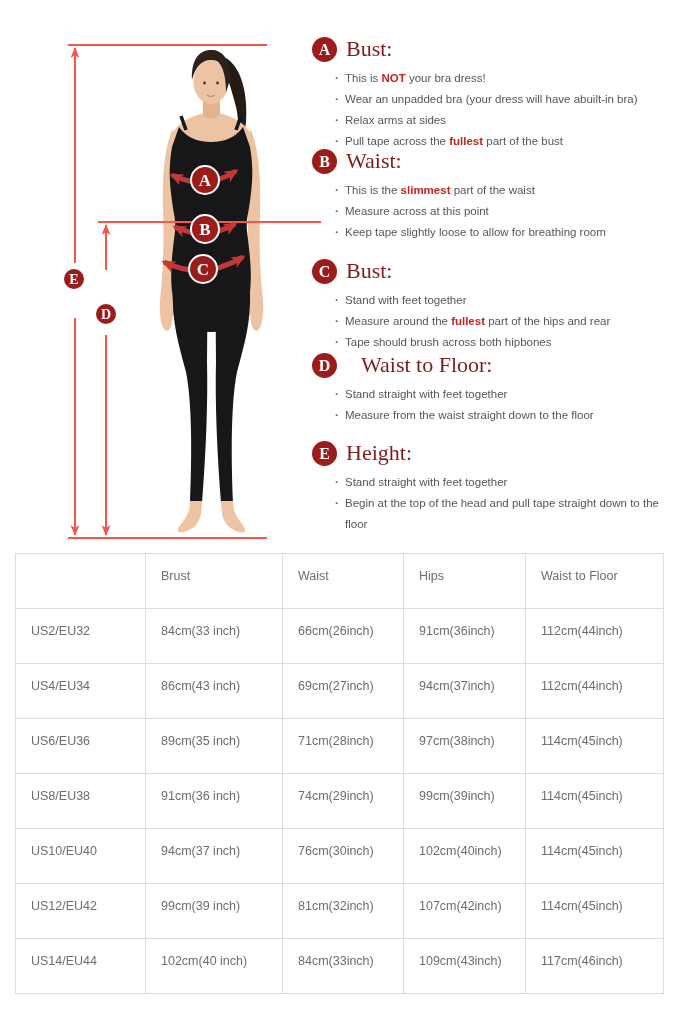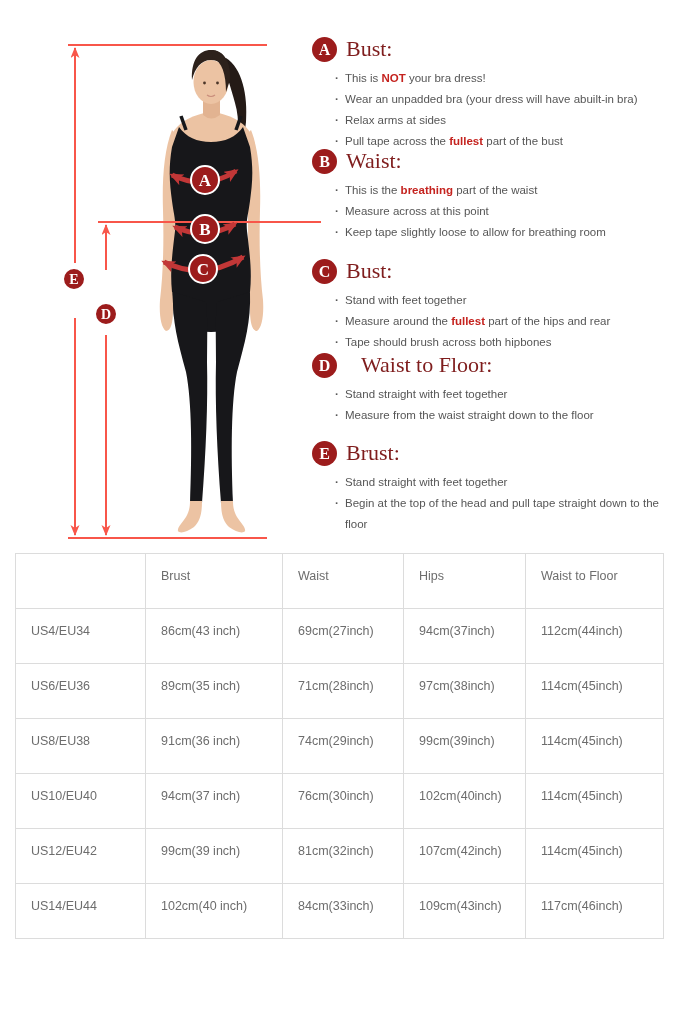--- a/index.html
+++ b/index.html
@@ -123,21 +123,21 @@
         <li><span>Pull tape across the </span><span class="em">fullest</span><span> part of the bust</span></li>
       </ul>
     </div>
 
     <div class="section sec-b">
       <div class="sec-head">
         <span class="badge">B</span>
         <span class="sec-title">Waist:</span>
       </div>
       <ul class="bullets">
-        <li><span>This is the </span><span class="em">breathing</span><span> part of the waist</span></li>
+        <li><span>This is the </span><span class="em">slimmest</span><span> part of the waist</span></li>
         <li><span>Measure across at this point</span><span class="em"></span><span></span></li>
         <li><span>Keep tape slightly loose to allow for breathing room</span><span class="em"></span><span></span></li>
       </ul>
     </div>
 
     <div class="section sec-c">
       <div class="sec-head">
         <span class="badge">C</span>
         <span class="sec-title">Bust:</span>
       </div>
@@ -155,21 +155,21 @@
       </div>
       <ul class="bullets">
         <li><span>Stand straight with feet together</span><span class="em"></span><span></span></li>
         <li><span>Measure from the waist straight down to the floor</span><span class="em"></span><span></span></li>
       </ul>
     </div>
 
     <div class="section sec-e">
       <div class="sec-head">
         <span class="badge">E</span>
-        <span class="sec-title">Brust:</span>
+        <span class="sec-title">Height:</span>
       </div>
       <ul class="bullets">
         <li><span>Stand straight with feet together</span><span class="em"></span><span></span></li>
         <li><span>Begin at the top of the head and pull tape straight down to the floor</span><span class="em"></span><span></span></li>
       </ul>
     </div>
   </div>
 
   <table class="size-table">
     <colgroup>
@@ -181,20 +181,27 @@
     </colgroup>
     <tbody>
         <tr>
       <th></th>
       <th>Brust</th>
       <th>Waist</th>
       <th>Hips</th>
       <th>Waist to Floor</th>
     </tr>
     <tr>
+      <td>US2/EU32</td>
+      <td>84cm(33 inch)</td>
+      <td>66cm(26inch)</td>
+      <td>91cm(36inch)</td>
+      <td>112cm(44inch)</td>
+    </tr>
+    <tr>
       <td>US4/EU34</td>
       <td>86cm(43 inch)</td>
       <td>69cm(27inch)</td>
       <td>94cm(37inch)</td>
       <td>112cm(44inch)</td>
     </tr>
     <tr>
       <td>US6/EU36</td>
       <td>89cm(35 inch)</td>
       <td>71cm(28inch)</td>

